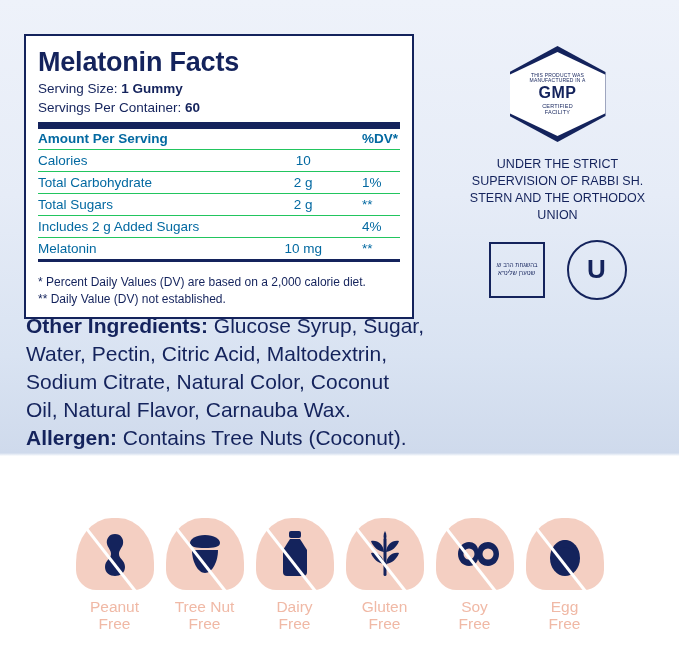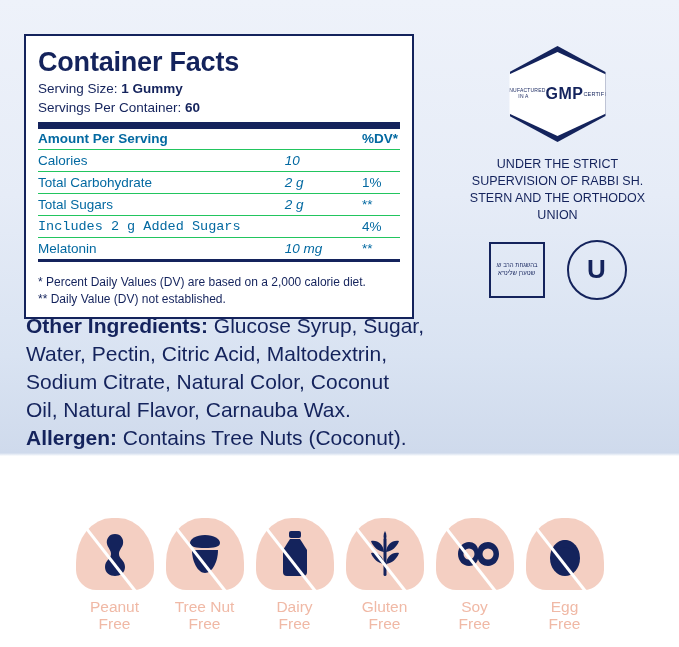--- a/index.html
+++ b/index.html
@@ -30,25 +30,25 @@
   .facts h1{
     font-size:27px;margin:2px 0 4px 0;font-weight:bold;letter-spacing:-0.2px;
     line-height:1.05;
   }
   .facts .line{font-size:13.5px;line-height:1.35;}
   .facts .line b{font-weight:bold;}
   .rule-thick{border-top:7px solid #14235c;margin:5px 0 0 0;}
   .rule-med{border-top:3px solid #14235c;margin:0;}
   table.nf{width:100%;border-collapse:collapse;font-size:13.5px;color:#0369a1;}
   table.nf td{padding:3px 0;vertical-align:bottom;}
-  table.nf td.amt{text-align:left;padding-right:26px;white-space:nowrap;font-style:italic;}
+  table.nf td.amt{text-align:center;padding-right:26px;white-space:nowrap;}
   table.nf td.dv{width:38px;white-space:nowrap;}
   table.nf tr.hdr td{font-weight:bold;padding:2px 0 3px 0;}
   td.ind1{padding-left:22px;}
-  td.ind2{padding-left:44px;font-family:Liberation Mono, monospace;}
+  td.ind2{padding-left:44px;}
   .row-b td{border-top:1px solid #22c55e;}
   .footnotes{font-size:12px;line-height:1.45;margin-top:12px;}
 
   
   .other{
     position:absolute;left:26px;top:312px;width:400px;color:#14235c;
     font-size:21px;line-height:1.33;
   }
   .other b{font-weight:bold;}
 
@@ -57,21 +57,21 @@
   .gmp{width:96px;height:96px;margin:0 auto;position:relative;}
   .gmp .hex{
     width:96px;height:96px;
     background:#14235c;
     clip-path:polygon(50% 0%,100% 27%,100% 73%,50% 100%,0% 73%,0% 27%);
     display:flex;align-items:center;justify-content:center;
   }
   .gmp .inner{
     width:98px;height:84px;background:#ffffff;
     clip-path:polygon(50% 0%,100% 27%,100% 73%,50% 100%,0% 73%,0% 27%);
-    display:flex;flex-direction:row;align-items:center;justify-content:center;
+    display:flex;flex-direction:column;align-items:center;justify-content:center;
     line-height:1.15;
   }
   .gmp .t1{font-size:5px;letter-spacing:.2px;}
   .gmp .t2{font-size:16px;font-weight:bold;letter-spacing:.5px;}
   .gmp .t3{font-size:5.5px;letter-spacing:.2px;}
   .supervision{font-size:12.5px;line-height:1.35;margin-top:14px;}
   .kosher-marks{display:flex;align-items:center;justify-content:center;gap:22px;margin-top:16px;}
   .kmark{
     width:56px;height:56px;border:2px solid #14235c;
     display:flex;align-items:center;justify-content:center;
@@ -107,21 +107,21 @@
   .icon-label{
     margin-top:8px;color:#f0b9a6;font-size:15.5px;line-height:1.12;font-weight:normal;
   }
 </style>
 </head>
 <body>
 
 <div id="page">
 
   <div class="facts">
-    <h1>Container Facts</h1>
+    <h1>Melatonin Facts</h1>
     <div class="line">
       <span>Serving Size:</span>
       <b>1 Gummy</b>
     </div>
     <div class="line">
       <span>Servings Per Container:</span>
       <b>60</b>
     </div>
 
     <div class="rule-thick"></div>

